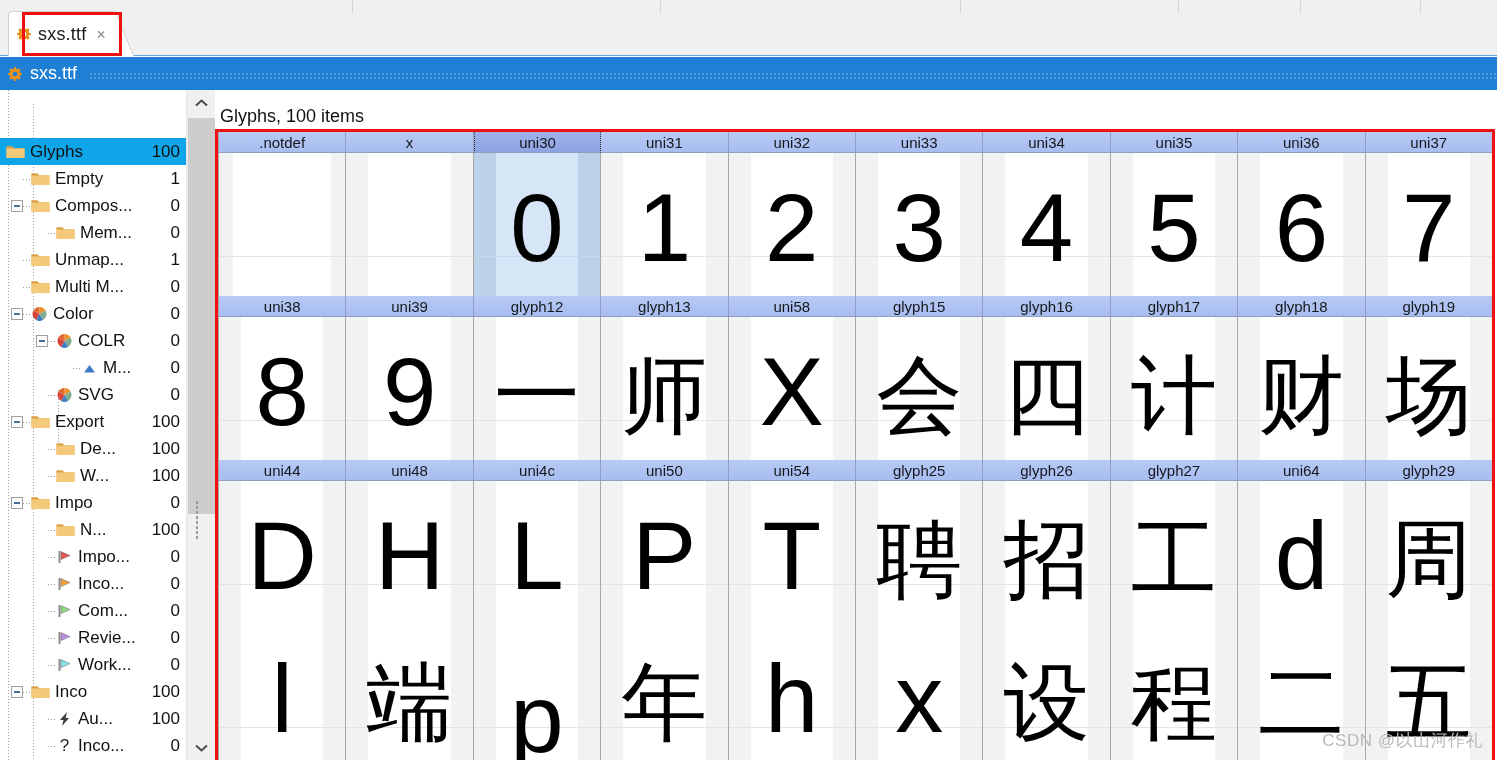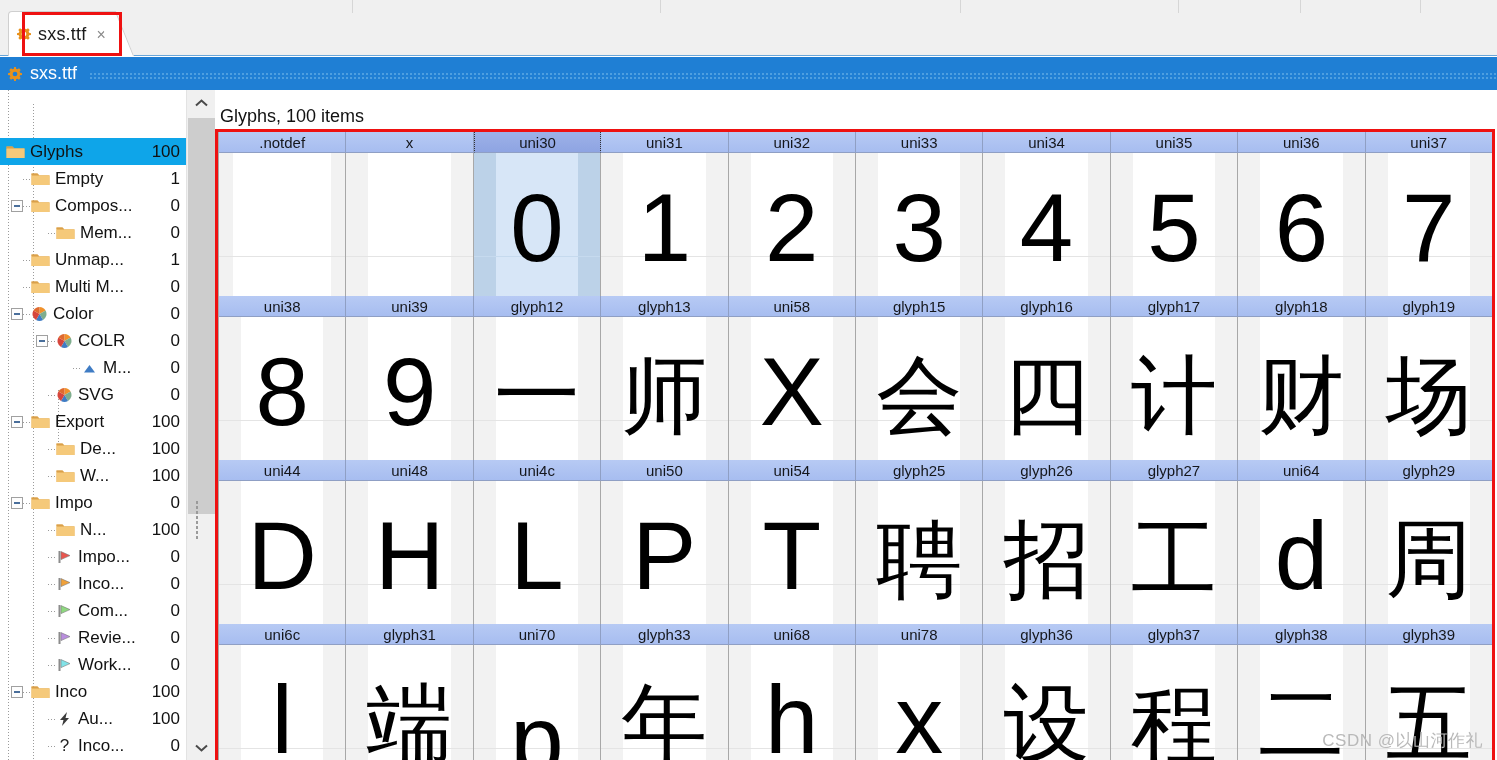--- a/index.html
+++ b/index.html
@@ -741,32 +741,20 @@
               <div class="glyph">d</div>
             </div>
             <div class="gcell">
               <div class="adv"></div>
               <div class="baseline"></div>
               <div class="glyph cjk">周</div>
             </div>
           </div>
         </div>
         <div class="grid-row">
-          <div class="hdr-row">
-            <div class="hdr-cell">uni6c</div>
-            <div class="hdr-cell">glyph31</div>
-            <div class="hdr-cell">uni70</div>
-            <div class="hdr-cell">glyph33</div>
-            <div class="hdr-cell">uni68</div>
-            <div class="hdr-cell">uni78</div>
-            <div class="hdr-cell">glyph36</div>
-            <div class="hdr-cell">glyph37</div>
-            <div class="hdr-cell">glyph38</div>
-            <div class="hdr-cell">glyph39</div>
-          </div>
           <div class="cells-row">
             <div class="gcell">
               <div class="adv"></div>
               <div class="baseline"></div>
               <div class="glyph">l</div>
             </div>
             <div class="gcell">
               <div class="adv"></div>
               <div class="baseline"></div>
               <div class="glyph cjk">端</div>

